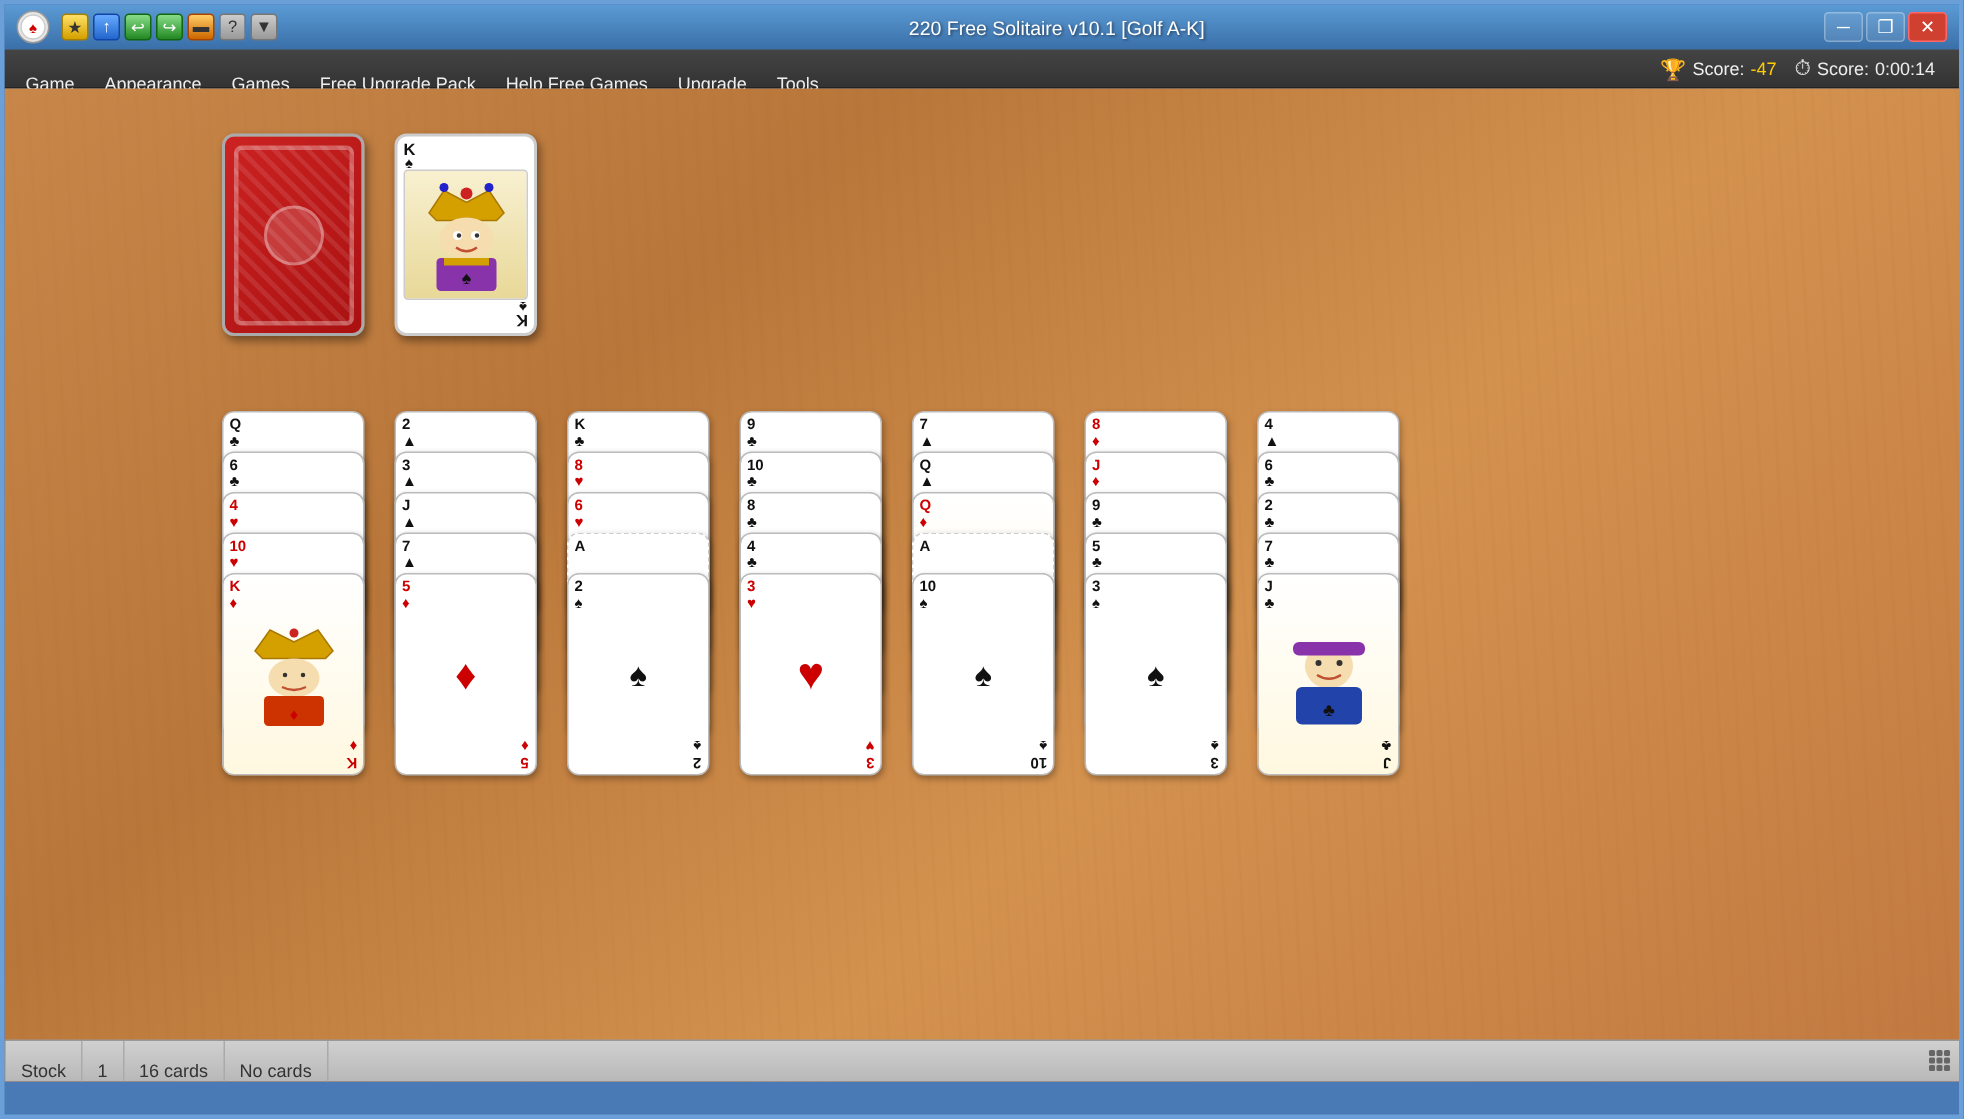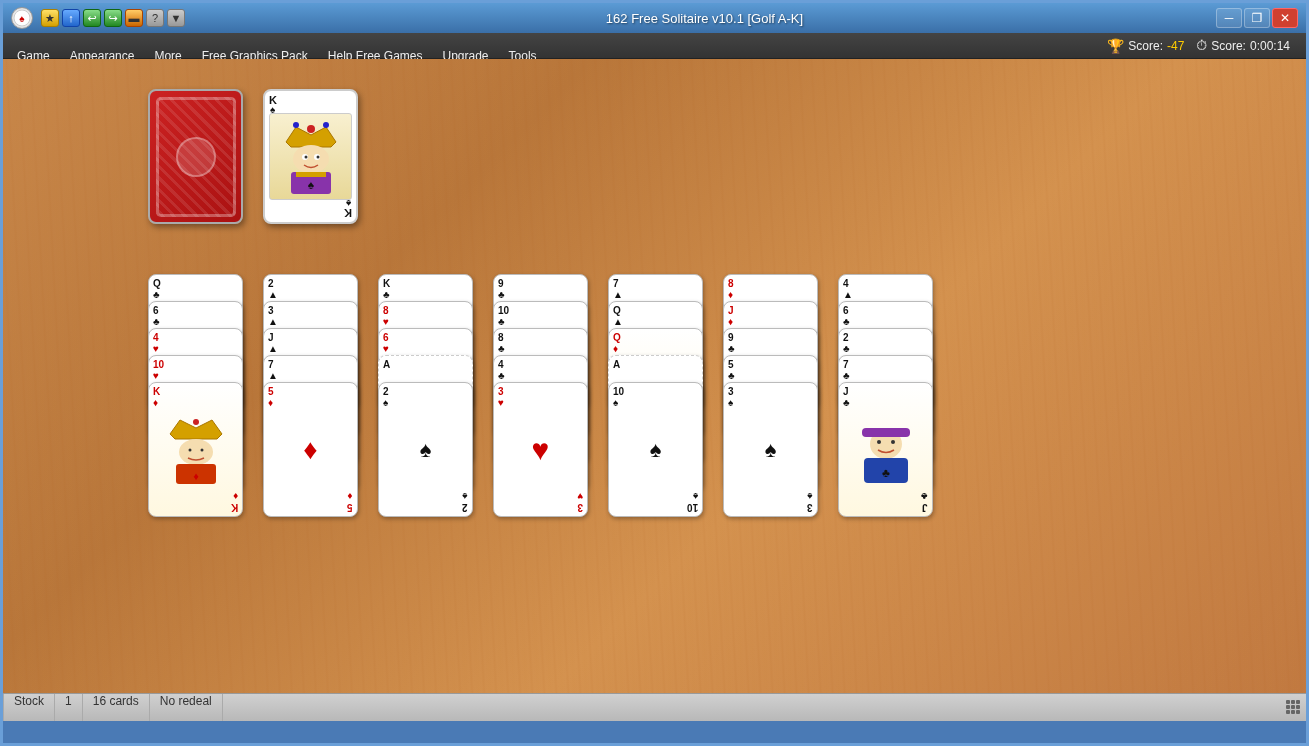--- a/index.html
+++ b/index.html
@@ -246,21 +246,21 @@
       border-top: 1px solid #999;
       display: flex;
       align-items: center;
       font-size: 12px;
       color: #333;
     }
     .status-segment {
       padding: 0 10px;
       height: 100%;
       display: flex;
-      align-items: flex-start;
+      align-items: flex-end;
       border-right: 1px solid #aaa;
     }
     .status-segment:first-child { border-left: 1px solid #aaa; }
     .status-msg {
       flex: 1;
       padding: 0 10px;
     }
     .status-grid-icon {
       width: 16px; height: 16px;
       display: grid;
@@ -298,33 +298,33 @@
   </div>
   <div class="titlebar-icons">
     <div class="titlebar-icon yellow">★</div>
     <div class="titlebar-icon blue">↑</div>
     <div class="titlebar-icon green1">↩</div>
     <div class="titlebar-icon green2">↪</div>
     <div class="titlebar-icon orange">▬</div>
     <div class="titlebar-icon gray">?</div>
     <div class="titlebar-icon arrow">▼</div>
   </div>
-  <div class="titlebar-title">162 Free Solitaire v10.1  [Golf A-K]</div>
+  <div class="titlebar-title">220 Free Solitaire v10.1  [Golf A-K]</div>
   <div class="titlebar-controls">
     <div class="win-btn">─</div>
     <div class="win-btn">❐</div>
     <div class="win-btn close">✕</div>
   </div>
 </div>
 
 <div class="menubar">
   <div class="menu-item">Game</div>
   <div class="menu-item">Appearance</div>
-  <div class="menu-item">More</div>
-  <div class="menu-item">Free Graphics Pack</div>
+  <div class="menu-item">Games</div>
+  <div class="menu-item">Free Upgrade Pack</div>
   <div class="menu-item">Help Free Games</div>
   <div class="menu-item">Upgrade</div>
   <div class="menu-item">Tools</div>
   <div class="menu-spacer"></div>
   <div class="score-display">
     <span class="score-icon">🏆</span>
     <span>Score:</span>
     <span style="color:#ffcc00;font-weight:normal;">-47</span>
   </div>
   <div class="time-display" style="margin-right:12px;">
@@ -604,21 +604,21 @@
     <div class="status-segment">
       <span>Stock</span>
     </div>
     <div class="status-segment">
       <span>1</span>
     </div>
     <div class="status-segment">
       <span>16 cards</span>
     </div>
     <div class="status-segment">
-      <span>No redeal</span>
+      <span>No cards</span>
     </div>
     <div class="status-grid-icon">
       <div></div>
         <div></div>
         <div></div>
       <div></div>
         <div></div>
         <div></div>
       <div></div>
         <div></div>

